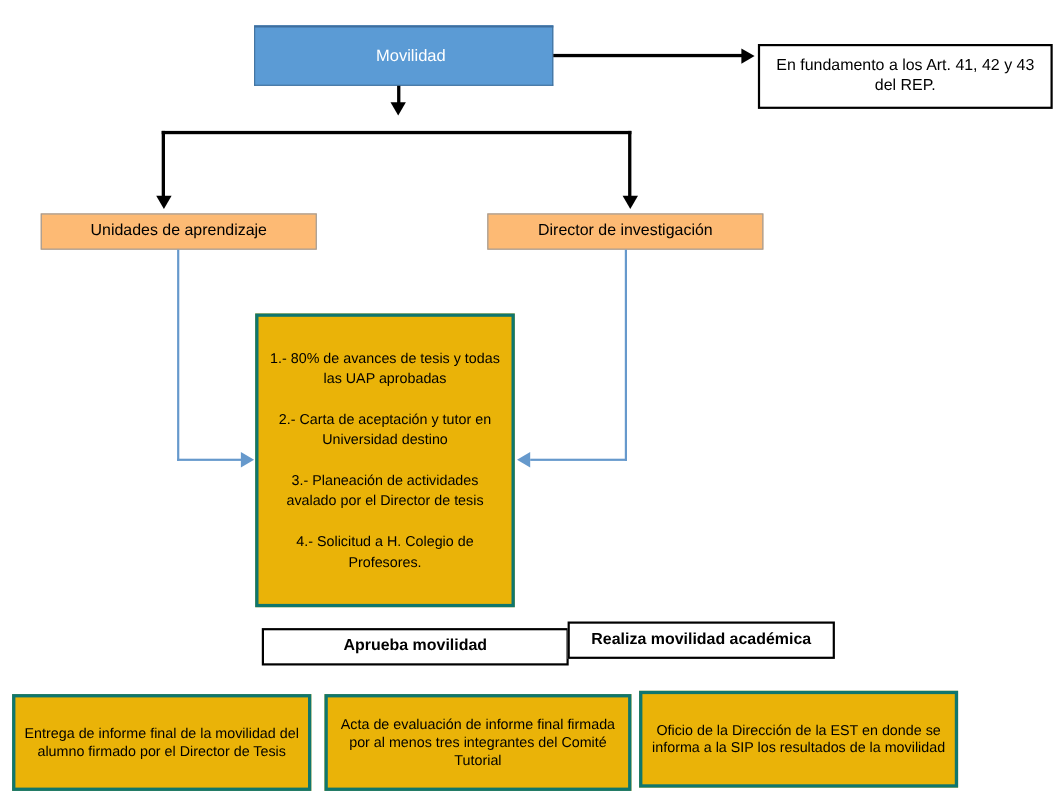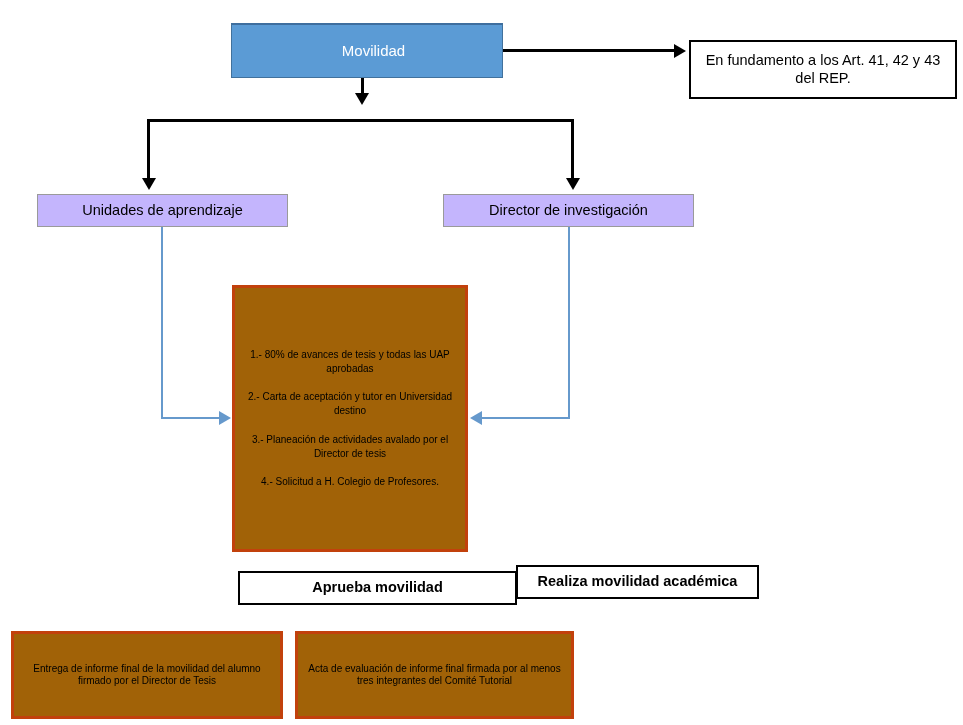--- a/index.html
+++ b/index.html
@@ -33,38 +33,38 @@
     background: #5B9BD5;
     border: 1px solid #41719C;
     border-top: 2px solid #3E6E9E;
     color: #ffffff;
     font-size: 15px;
     padding-left: 13px;
   }
 
   
   .node--grey {
-    background: #c4b5fd;
+    background: #fdba74;
     border: 1px solid #9A9A9A;
     color: #000000;
     font-size: 14.5px;
   }
 
   
   .node--plain {
     background: #ffffff;
     border: 2px solid #000000;
     font-size: 14.5px;
   }
 
   
   .node--heavy {
-    background: #a16207;
-    border: 3px solid #c2410c;
-    font-size: 10px;
+    background: #eab308;
+    border: 3px solid #0f766e;
+    font-size: 13px;
   }
 
   .node--bold { font-weight: bold; font-size: 14.5px; }
 
   .node-text {
     display: block;
     padding: 0 8px;
     white-space: pre-line;
   }
   .node--criteria .node-text {
@@ -167,14 +167,17 @@
   </div>
 
   <div class="node node--heavy" style="left:295px; top:631px; width:279px; height:88px;">
     <span class="node-text">Acta de evaluación de informe final firmada por al menos tres integrantes del Comité Tutorial</span>
   </div>
 
   <div class="node node--heavy" style="left:11px; top:631px; width:272px; height:88px;">
     <span class="node-text">Entrega de informe final de la movilidad del alumno firmado por el Director de Tesis</span>
   </div>
 
+  <div class="node node--heavy" style="left:581px; top:628px; width:290px; height:88px;">
+    <span class="node-text">Oficio de la Dirección de la EST en donde se informa a la SIP los resultados de la movilidad</span>
+  </div>
 
 </div>
 
 </body></html>

